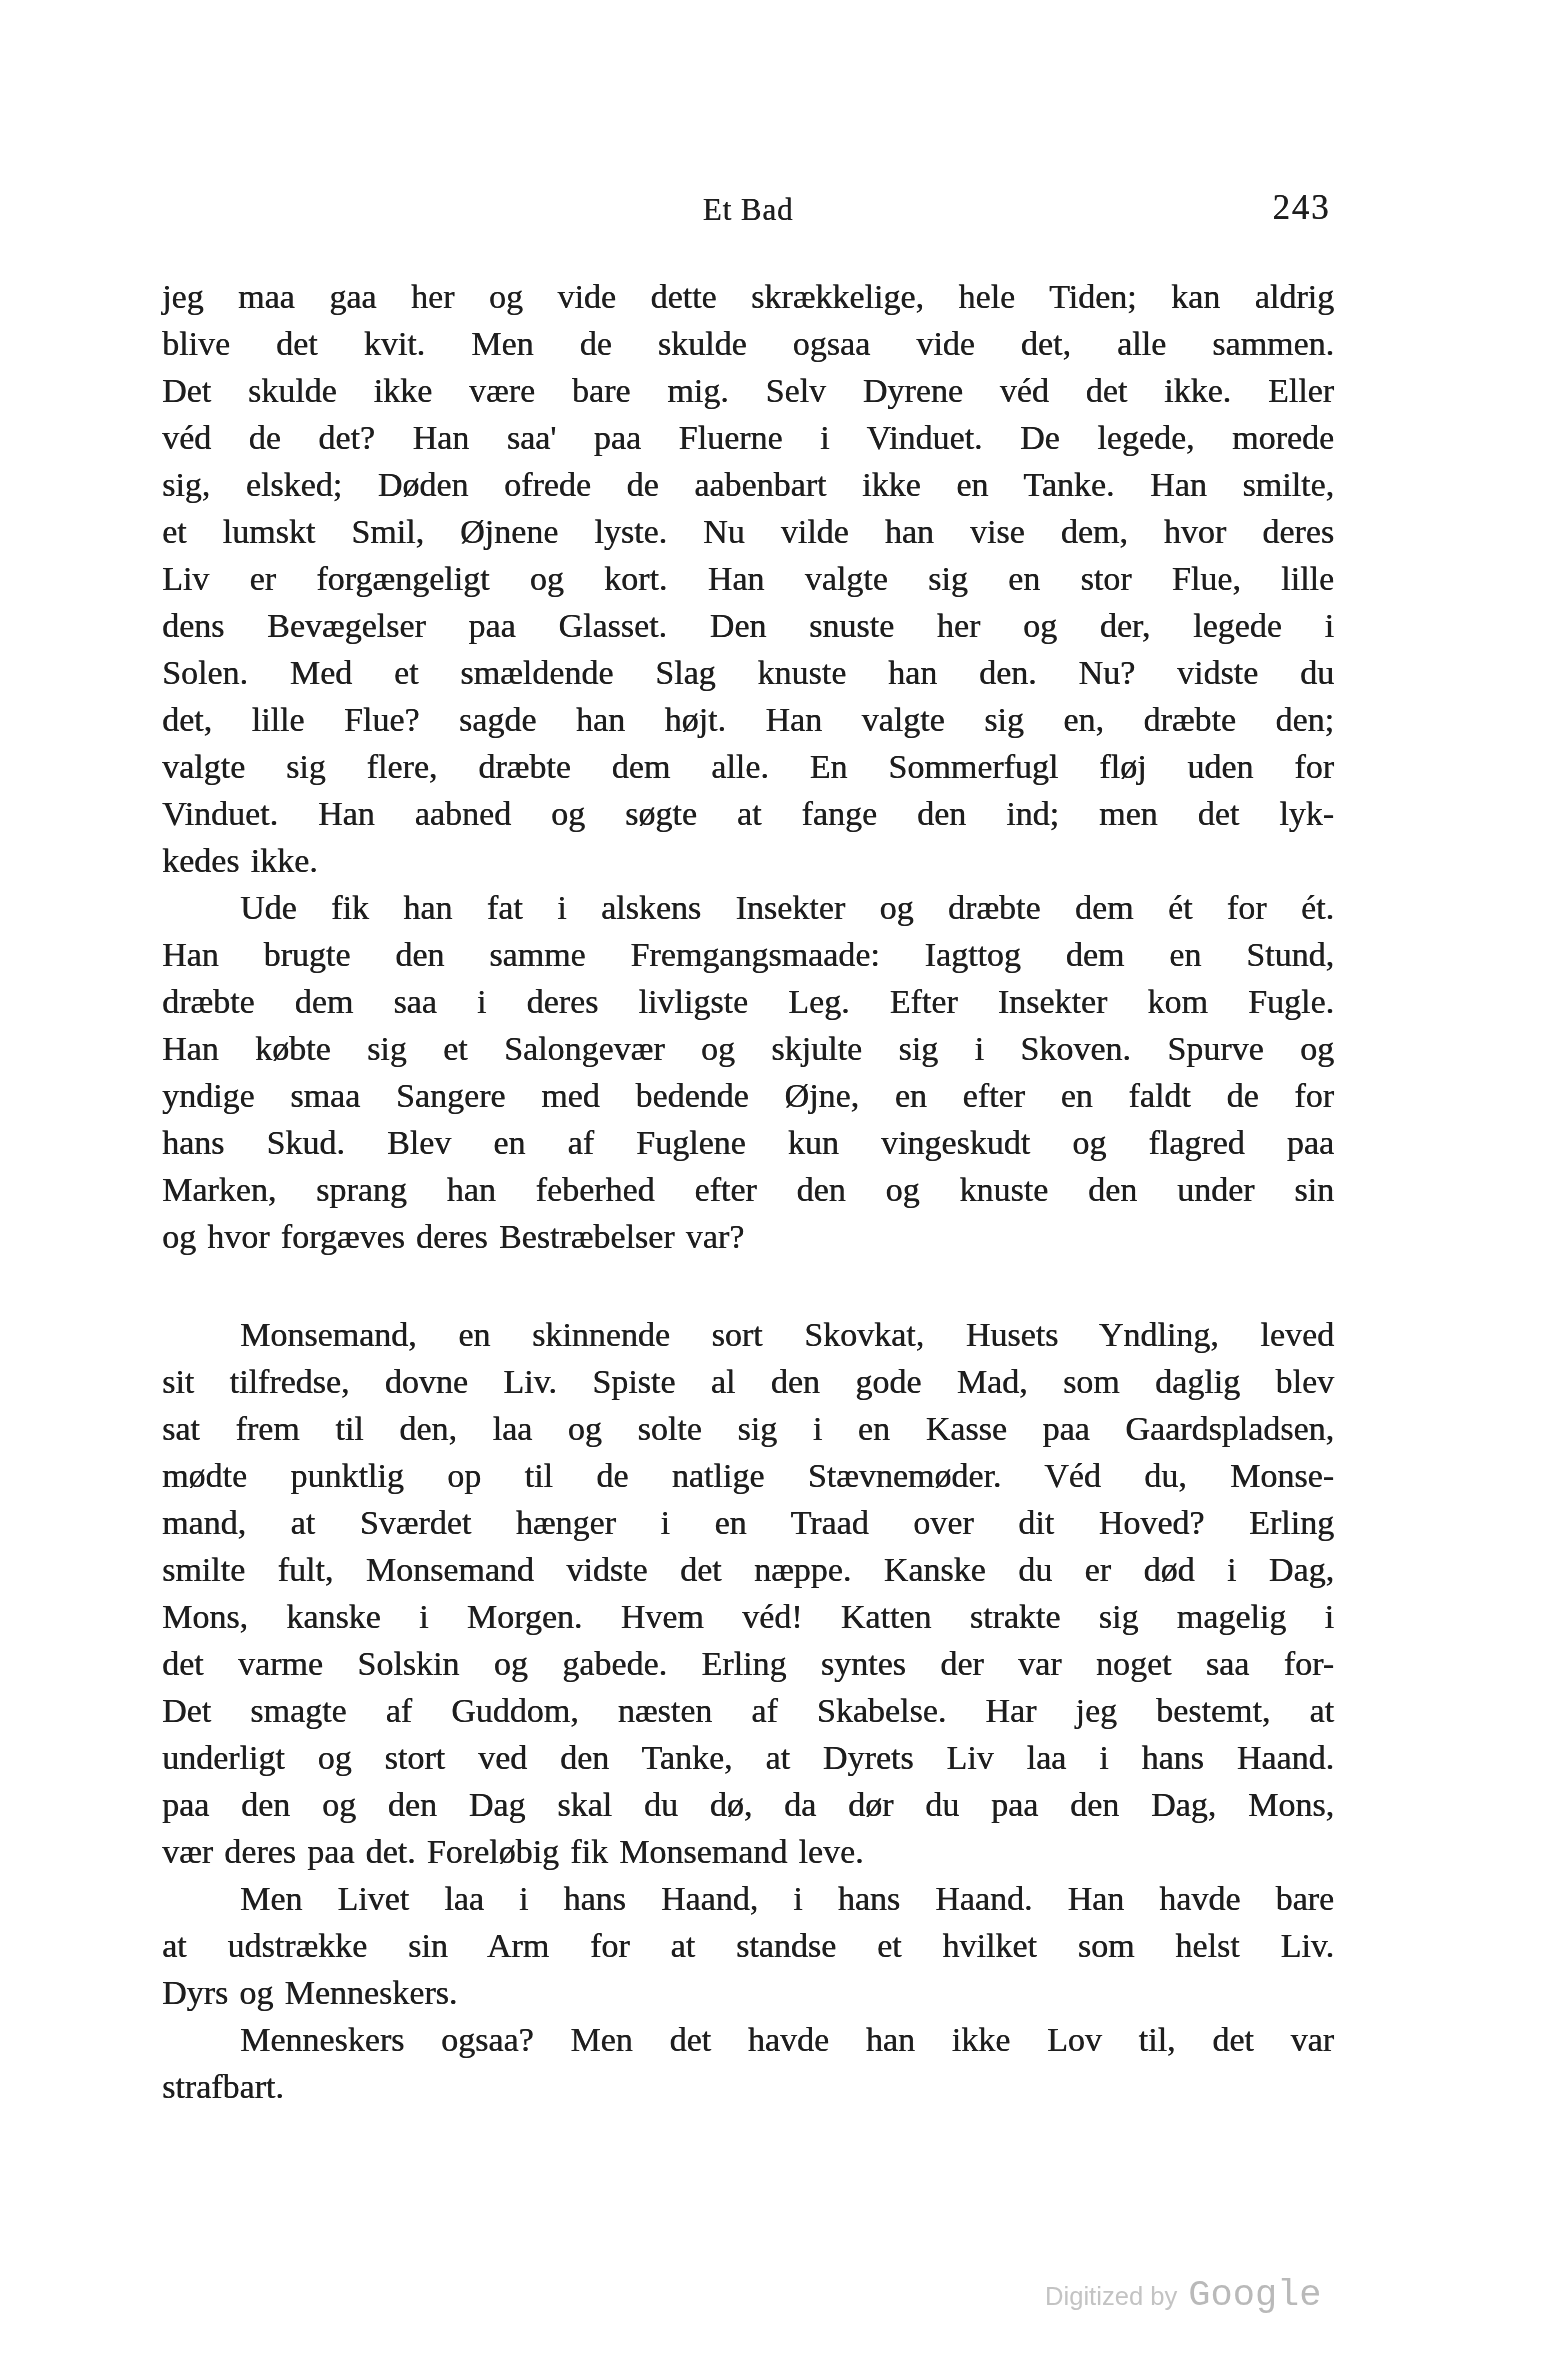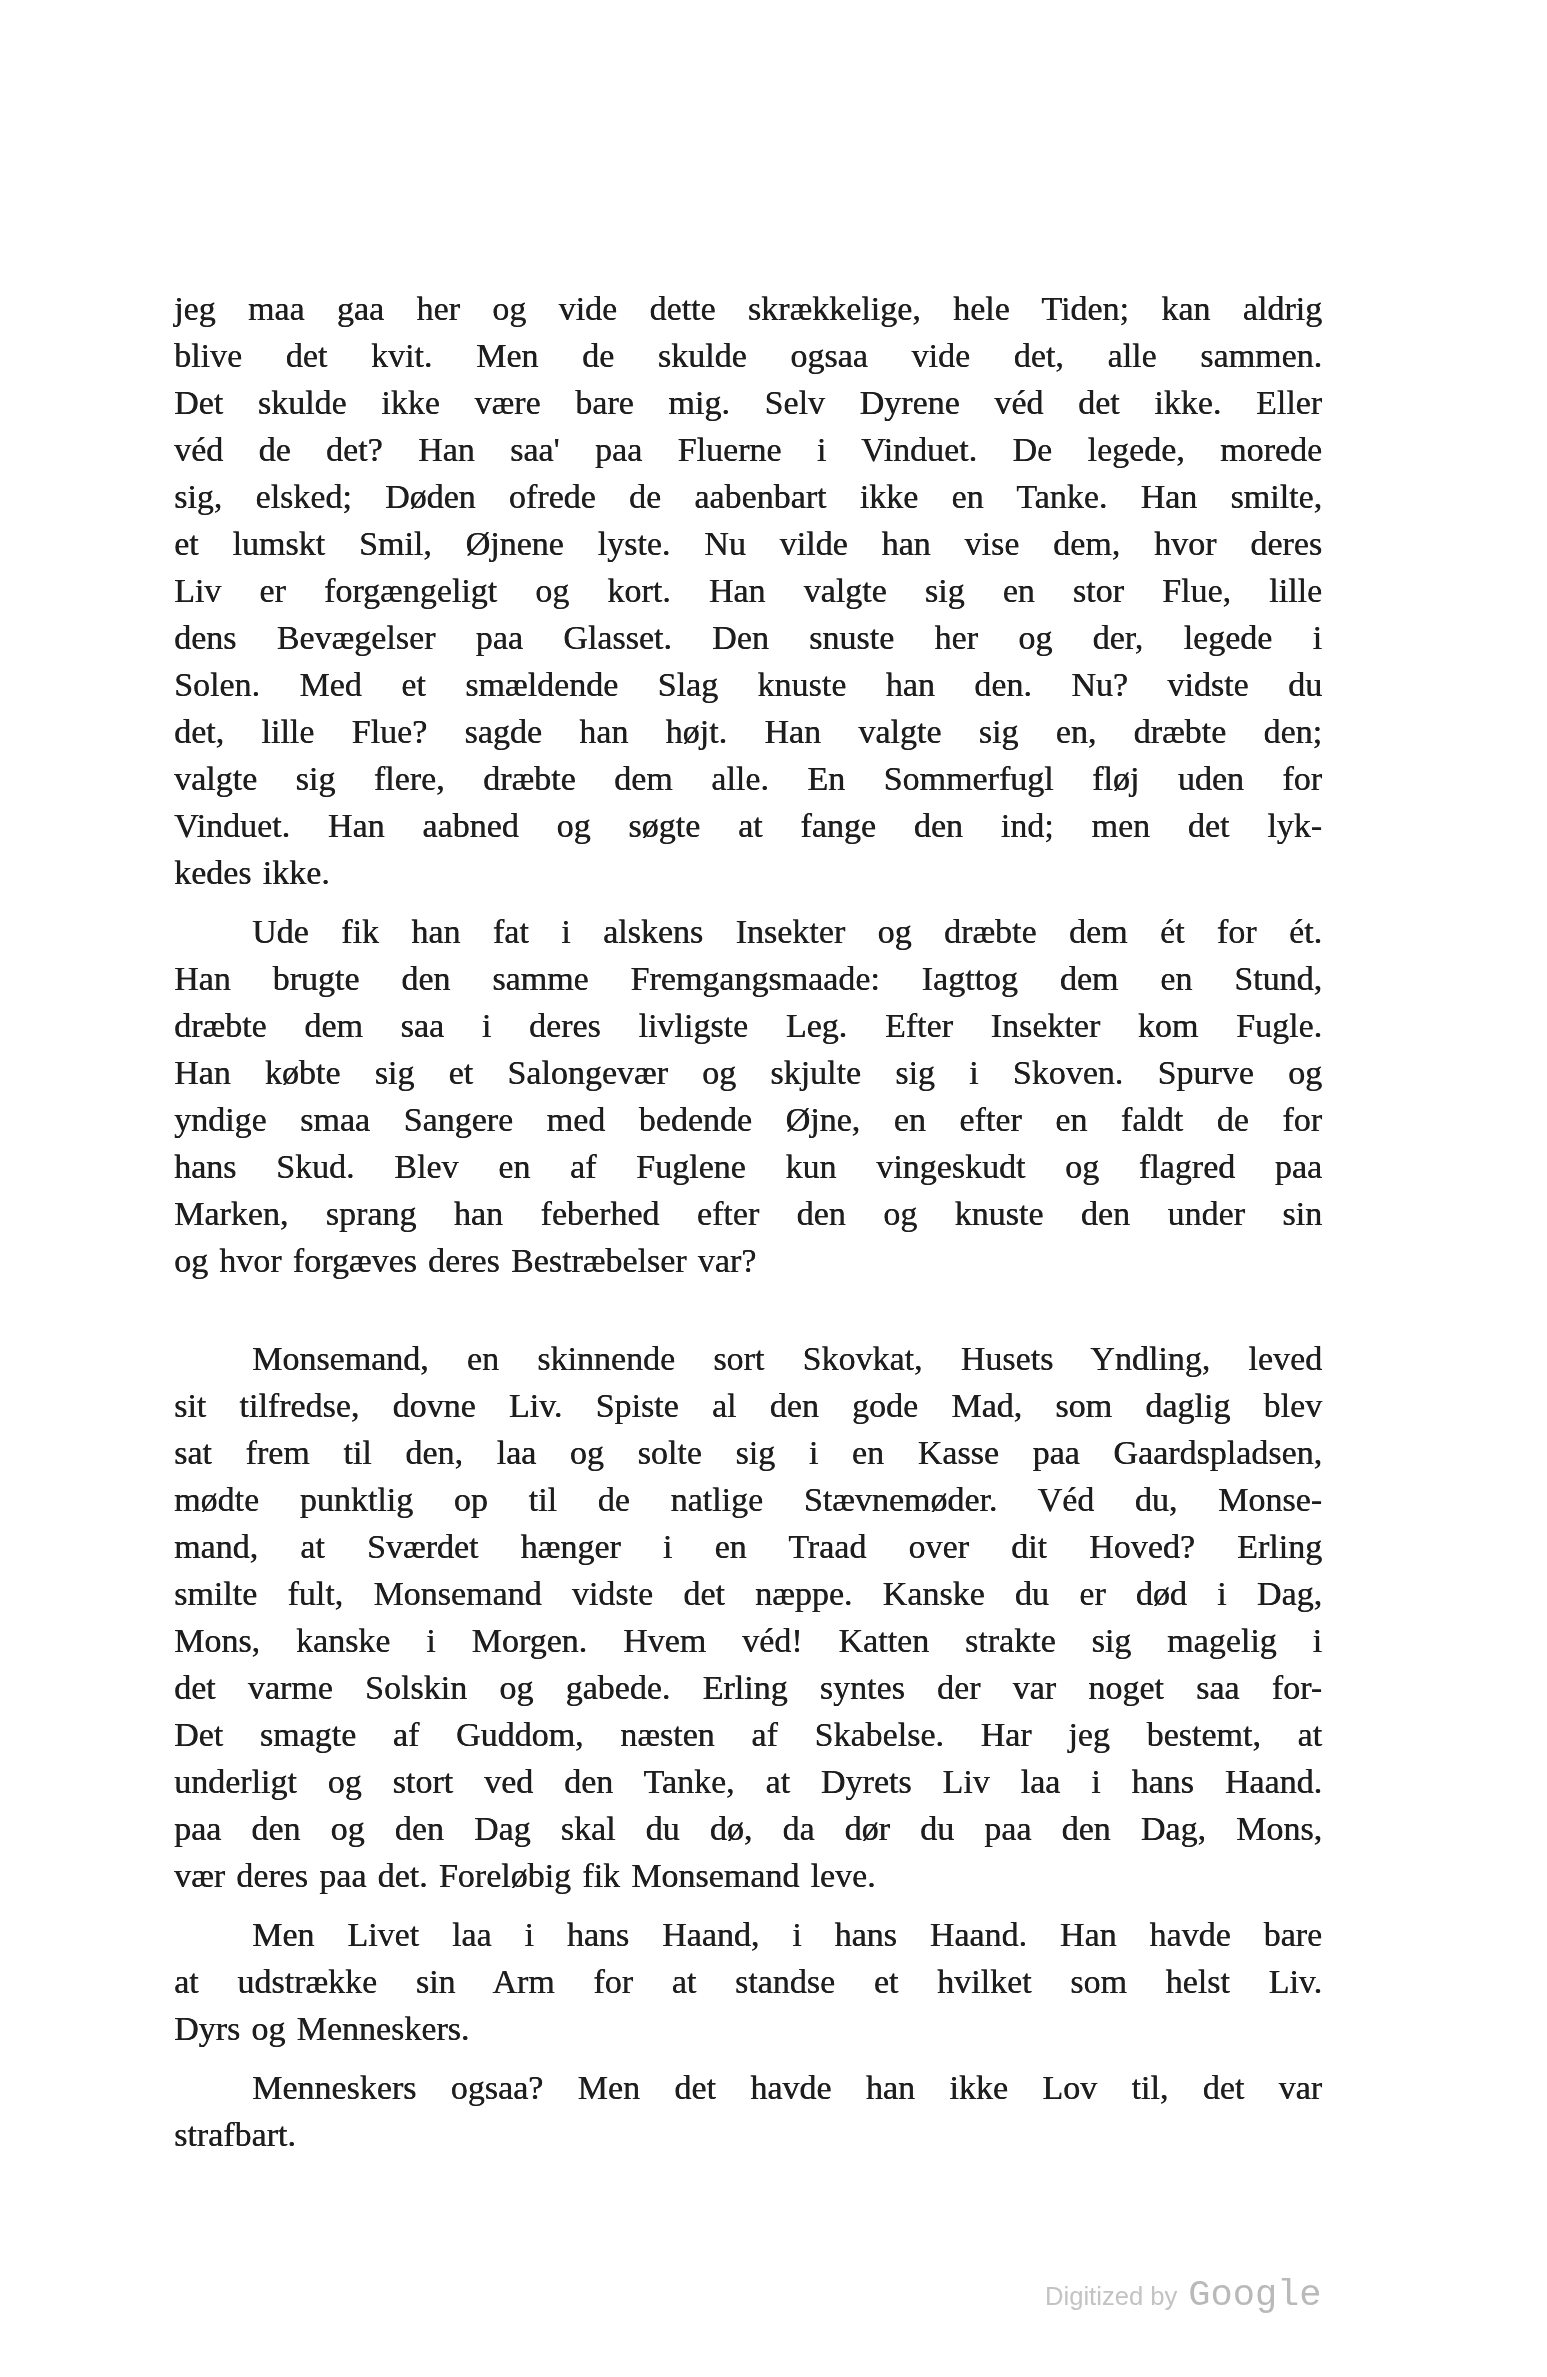--- a/index.html
+++ b/index.html
@@ -45,21 +45,21 @@
   
   .text-block {
     position: absolute;
     left: 162px;
     top: 273px;
     width: 1172px;
     font-size: 34px;
     line-height: 47px;
     text-shadow: 0.4px 0 0 currentColor;
   }
-  .paragraph { margin: 12px; }
+  .paragraph { margin: 0; }
   .paragraph.section-break { margin-top: 51px; }
   .line {
     text-align: justify;
     text-align-last: justify;
     word-spacing: 2.7px;
     white-space: normal;
   }
   .line.last { text-align-last: left; }
   .line.indent { text-indent: 78px; }
   
@@ -81,20 +81,24 @@
     font-size: 37px;
     color: #b9b9b9;
     letter-spacing: 0;
   }
 </style>
 </head>
 <body>
 
 <div class="page">
 
+  <div class="running-head">
+    <span class="head-title">Et Bad</span>
+    <span class="head-page">243</span>
+  </div>
 
   <div class="text-block">
       <div class="paragraph">
         <div class="line">jeg maa gaa her og vide dette skrækkelige, hele Tiden; kan aldrig</div>
         <div class="line">blive det kvit. Men de skulde ogsaa vide det, alle sammen.</div>
         <div class="line">Det skulde ikke være bare mig. Selv Dyrene véd det ikke. Eller</div>
         <div class="line">véd de det? Han saa' paa Fluerne i Vinduet. De legede, morede</div>
         <div class="line">sig, elsked; Døden ofrede de aabenbart ikke en Tanke. Han smilte,</div>
         <div class="line">et lumskt Smil, Øjnene lyste. Nu vilde han vise dem, hvor deres</div>
         <div class="line">Liv er forgængeligt og kort. Han valgte sig en stor Flue, lille</div>

